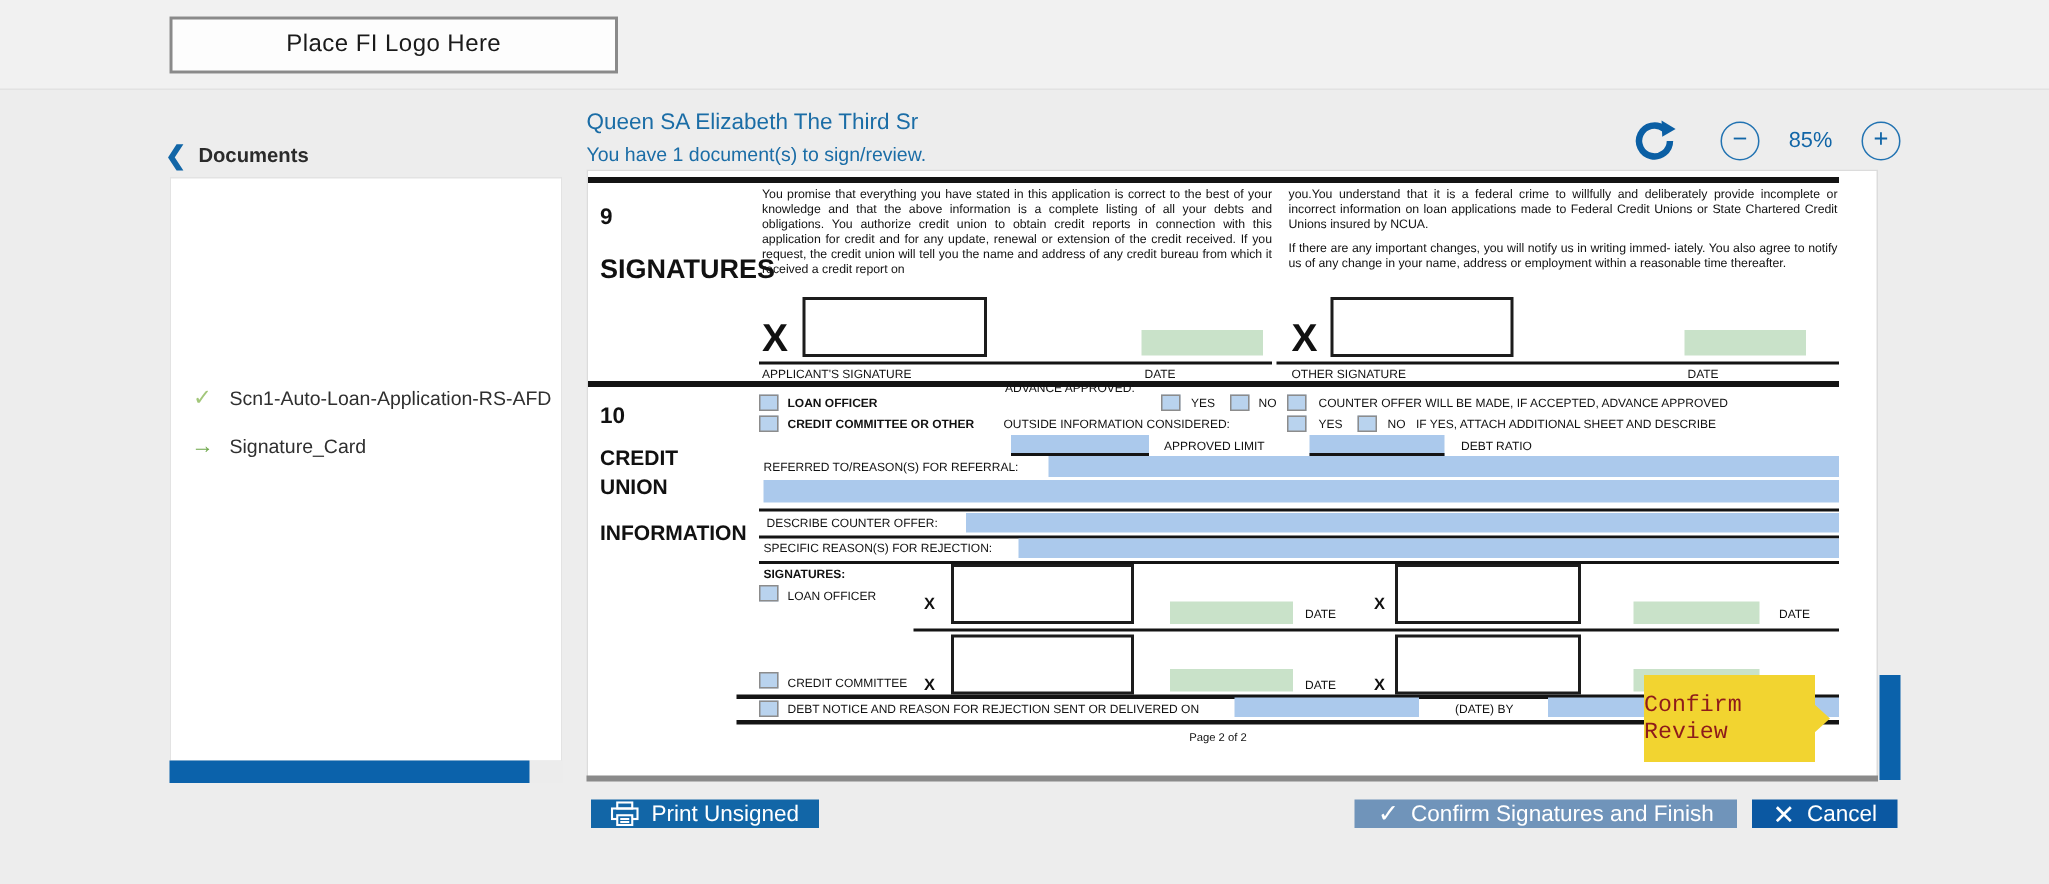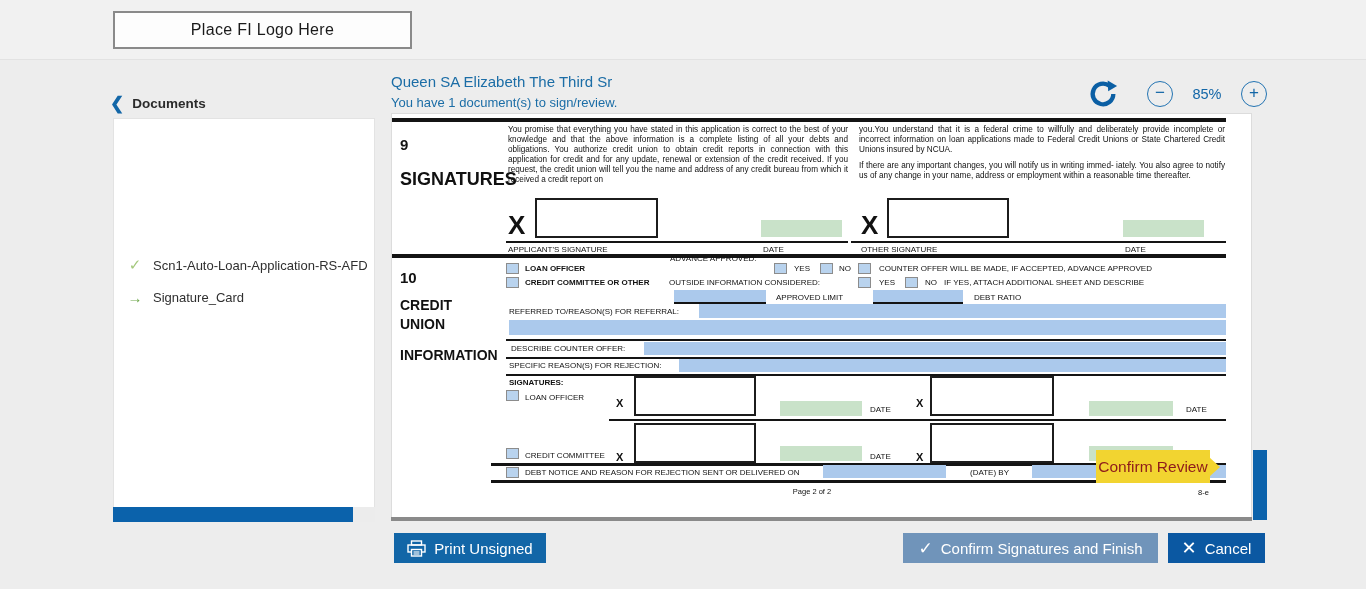--- a/index.html
+++ b/index.html
@@ -52,28 +52,28 @@
   .xbig { position:absolute; font-size:26px; font-weight:bold; color:#111; line-height:1; }
   .xsm  { position:absolute; font-size:11px; font-weight:bold; color:#111; line-height:1; }
   .sec-num { position:absolute; font-size:15px; font-weight:bold; color:#111; }
   .sec-ttl { position:absolute; font-size:14px; font-weight:bold; color:#111; }
 
   
   #v-thumb { left:1253px; top:450px; width:14px; height:70px; background:#0b62ab; }
   #h-scroll { left:391px; top:517px; width:861px; height:4px; background:#8a8a8a; }
 
   
-  #confirm-review { left:1096px; top:450px; width:114px; height:33px; background:#f2d430; cursor:pointer; z-index:5;
-                    display:flex; align-items:center; justify-content:center; }
+  #confirm-review { left:1096px; top:450px; width:114px; height:58px; background:#f2d430; cursor:pointer; z-index:5;
+                    display:flex; align-items:center; justify-content:center;font-family:Liberation Mono, monospace; }
   #confirm-review .txt { font-size:15.5px; color:#8e1b1b; }
   #confirm-review .tip { position:absolute; right:-10px; top:50%; transform:translateY(-50%); width:0; height:0;
                          border-top:10px solid transparent; border-bottom:10px solid transparent; border-left:11px solid #f2d430; }
 
   
-  .actbtn { position:absolute; top:533px; height:30px; display:flex; align-items:center; justify-content:center;
+  .actbtn { position:absolute; top:533px; height:19px; display:flex; align-items:center; justify-content:center;
             gap:8px; color:#fff; font-size:15px; cursor:pointer; }
   #btn-print { left:394px; width:152px; background:#1266a7; }
   #btn-confirm { left:903px; width:255px; background:#7094ba; }
   #btn-cancel { left:1168px; width:97px; background:#0b58a2; }
   .btn-glyph { font-size:17px; font-weight:300; line-height:1; }
 </style>
 </head>
 <body>
 
 <div id="app">

